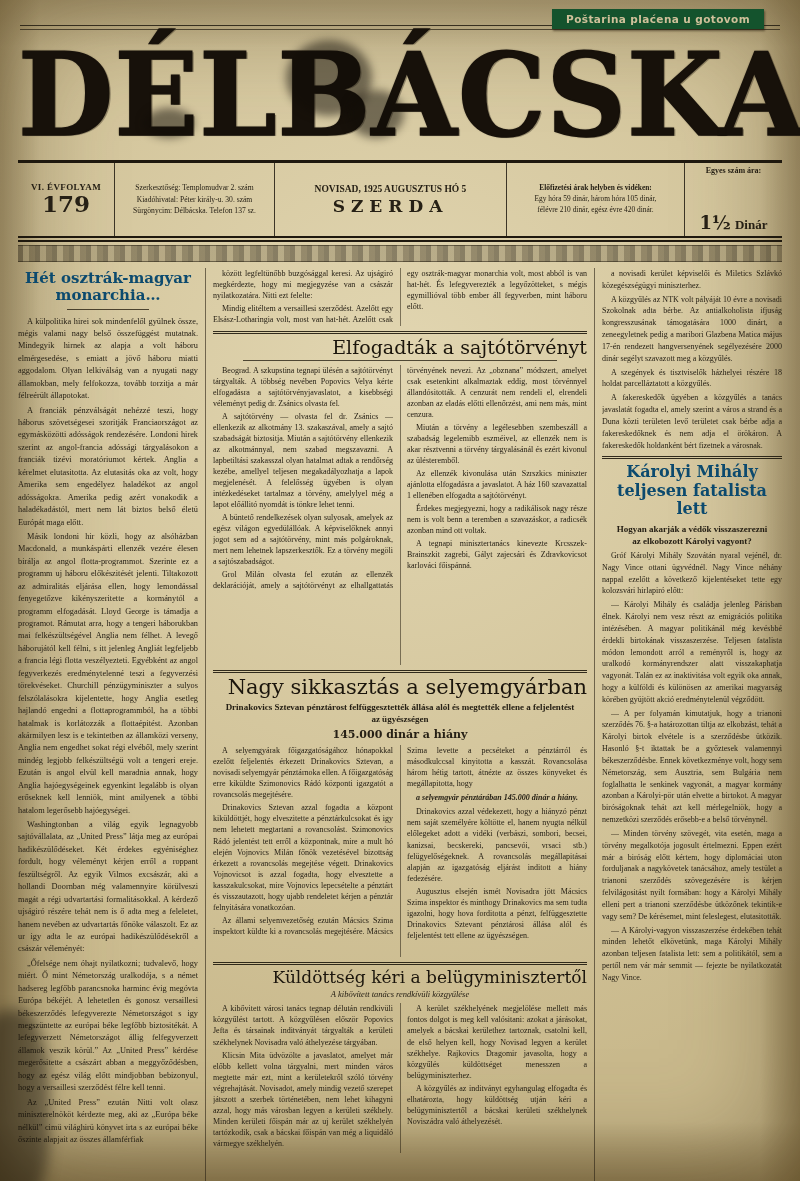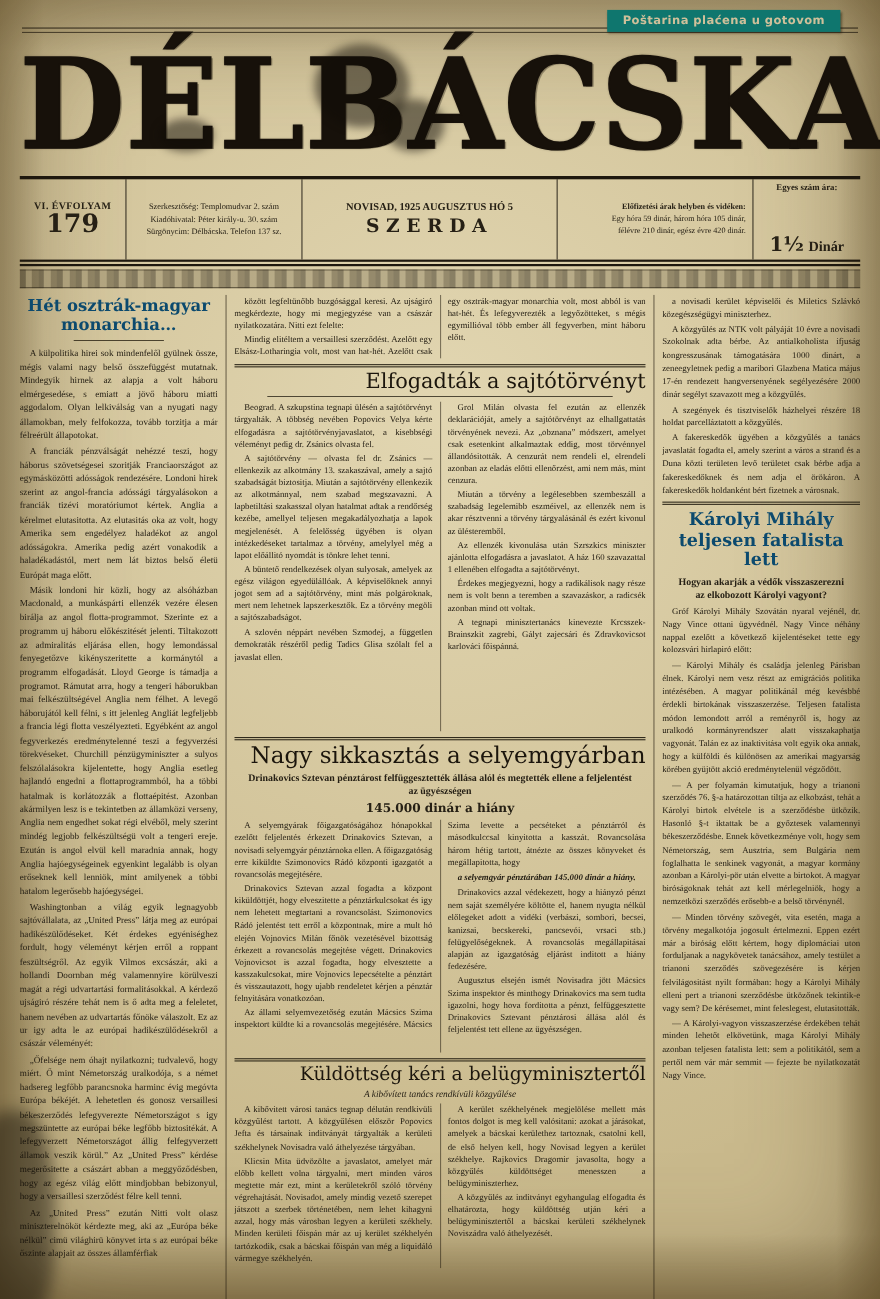--- a/index.html
+++ b/index.html
@@ -16,21 +16,21 @@
       linear-gradient(180deg, rgba(115,95,55,0.4), rgba(115,95,55,0) 4%, rgba(115,95,55,0) 95%, rgba(100,80,40,0.5)),
       #c9b98c;
     box-shadow: inset 0 0 95px 28px rgba(80,60,25,0.38);
   }
   .content{position:absolute;inset:0;padding:8px 18px;box-sizing:border-box;}
 
   
   .topstrip{position:relative;height:30px;}
   .topline{position:absolute;left:2px;right:2px;top:17px;height:3px;
     border-top:1px solid rgba(35,28,16,0.85);border-bottom:1px solid rgba(35,28,16,0.7);}
-  .postage{position:absolute;right:18px;top:1px;background:#0f766e;color:#cfc09a;
+  .postage{position:absolute;right:18px;top:1px;background:#14532d;color:#cfc09a;
     font-size:10.5px;font-weight:bold;padding:4px 14px;letter-spacing:0.4px;
     font-family:"DejaVu Sans","Liberation Sans",sans-serif;box-shadow:1px 2px 2px rgba(30,20,5,0.5);}
 
   
   .masthead{position:relative;height:120px;margin-top:0;text-align:center;}
   .masthead-title{
     font-family:"DejaVu Serif",serif;font-weight:bold;font-size:110px;line-height:1.02;
     letter-spacing:1px;color:#17110a;white-space:nowrap;
     transform:scaleY(1.03);transform-origin:top center;
     text-shadow:0 0 2px rgba(22,15,6,0.75), 2px 1px 0 rgba(22,15,6,0.3);
@@ -47,21 +47,21 @@
     border-top:3px solid #1e180e;border-bottom:6px double #1e180e;}
   .infocell{padding:3px 6px;text-align:center;display:flex;flex-direction:column;justify-content:center;box-sizing:border-box;}
   .infocell + .infocell{border-left:1px solid rgba(32,26,16,0.85);}
   .cell-volume{width:96px;}
   .vol-label{font-size:9px;font-weight:bold;letter-spacing:0.4px;}
   .vol-issue{font-size:23px;font-weight:bold;line-height:1.05;font-family:"DejaVu Serif",serif;}
   .cell-editorial{width:160px;font-size:7.6px;line-height:1.5;}
   .cell-date{flex:1;}
   .date-line{font-size:9.5px;font-weight:bold;white-space:nowrap;}
   .date-day{font-size:17px;font-weight:bold;letter-spacing:6px;margin-top:2px;font-family:"DejaVu Serif",serif;}
-  .cell-subs{width:178px;font-size:7.4px;line-height:1.45;align-items:flex-end;}
+  .cell-subs{width:178px;font-size:7.4px;line-height:1.45;}
   .subs-b{font-weight:bold;}
   .cell-price{width:98px;gap:36px;}
   .price-label{font-size:8px;font-weight:bold;}
   .price-line{margin-top:1px;}
   .price-value{font-size:18px;font-weight:bold;font-family:"DejaVu Serif",serif;}
   .price-unit{font-size:13px;font-weight:bold;text-align:center;}
 
   
   .band{height:15px;margin-top:3px;
     background:repeating-linear-gradient(90deg,
@@ -176,21 +176,20 @@
 
       </div>
 
       <div class="sec-rule"></div>
       <h2 class="h-big h-sajto">Elfogadták a sajtótörvényt</h2>
       <div class="hairline"></div>
       <div class="twocol sajto-block">
         <p class="body">Beograd. A szkupstina tegnapi ülésén a sajtótörvényt tárgyalták. A többség nevében Popovics Velya kérte elfogadásra a sajtótörvényjavaslatot, a kisebbségi véleményt pedig dr. Zsánics olvasta fel.</p>
         <p class="body">A sajtótörvény — olvasta fel dr. Zsánics — ellenkezik az alkotmány 13. szakaszával, amely a sajtó szabadságát biztositja. Miután a sajtótörvény ellenkezik az alkotmánnyal, nem szabad megszavazni. A lapbetiltási szakasszal olyan hatalmat adtak a rendőrség kezébe, amellyel teljesen megakadályozhatja a lapok megjelenését. A felelősség ügyében is olyan intézkedéseket tartalmaz a törvény, amelylyel még a lapot előállitó nyomdát is tönkre lehet tenni.</p>
         <p class="body">A büntető rendelkezések olyan sulyosak, amelyek az egész világon egyedülállóak. A képviselőknek annyi jogot sem ad a sajtótörvény, mint más polgároknak, mert nem lehetnek lapszerkesztők. Ez a törvény megöli a sajtószabadságot.</p>
-        <p class="body">A szlovén néppárt nevében Szmodej, a független demokraták részéről pedig Tadics Glisa szólalt fel a javaslat ellen.</p>
         <p class="body">Grol Milán olvasta fel ezután az ellenzék deklarációját, amely a sajtótörvényt az elhallgattatás törvényének nevezi. Az „obznana” módszert, amelyet csak esetenkint alkalmaztak eddig, most törvénnyel állandósitották. A cenzurát nem rendeli el, elrendeli azonban az eladás előtti ellenőrzést, ami nem más, mint cenzura.</p>
         <p class="body">Miután a törvény a legélesebben szembeszáll a szabadság legelemibb eszméivel, az ellenzék nem is akar résztvenni a törvény tárgyalásánál és ezért kivonul az ülésteremből.</p>
         <p class="body">Az ellenzék kivonulása után Szrszkics miniszter ajánlotta elfogadásra a javaslatot. A ház 160 szavazattal 1 ellenében elfogadta a sajtótörvényt.</p>
         <p class="body">Érdekes megjegyezni, hogy a radikálisok nagy része nem is volt benn a teremben a szavazáskor, a radicsék azonban mind ott voltak.</p>
         <p class="body">A tegnapi minisztertanács kinevezte Krcsszek-Brainszkit zagrebi, Gályt zajecsári és Zdravkovicsot karlováci főispánná.</p>
       </div>
 
       <div class="sec-rule"></div>
       <h2 class="h-big h-sikk">Nagy sikkasztás a selyemgyárban</h2>
       <div class="subhead">Drinakovics Sztevan pénztárost felfüggesztették állása alól és megtették ellene a feljelentést az ügyészségen</div>

